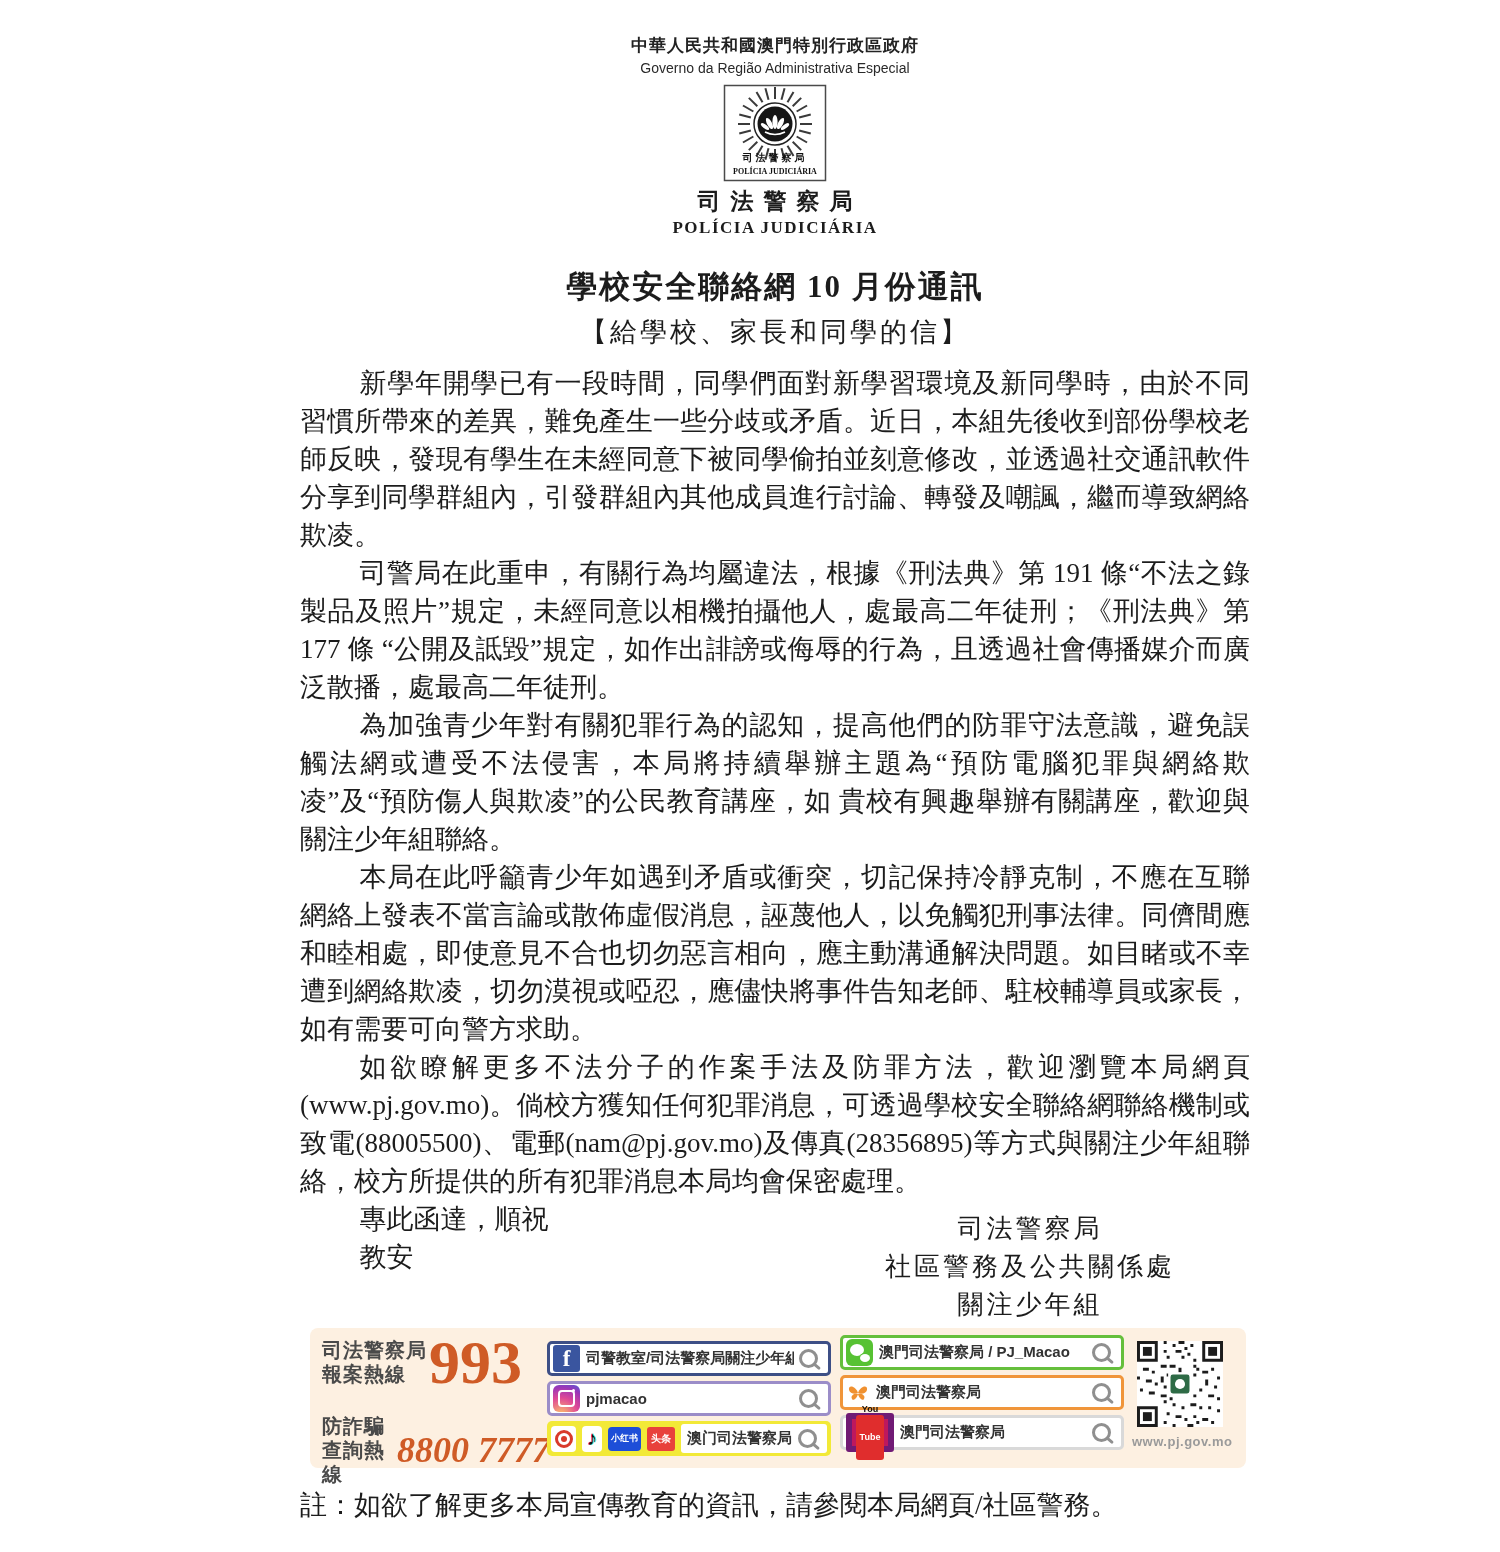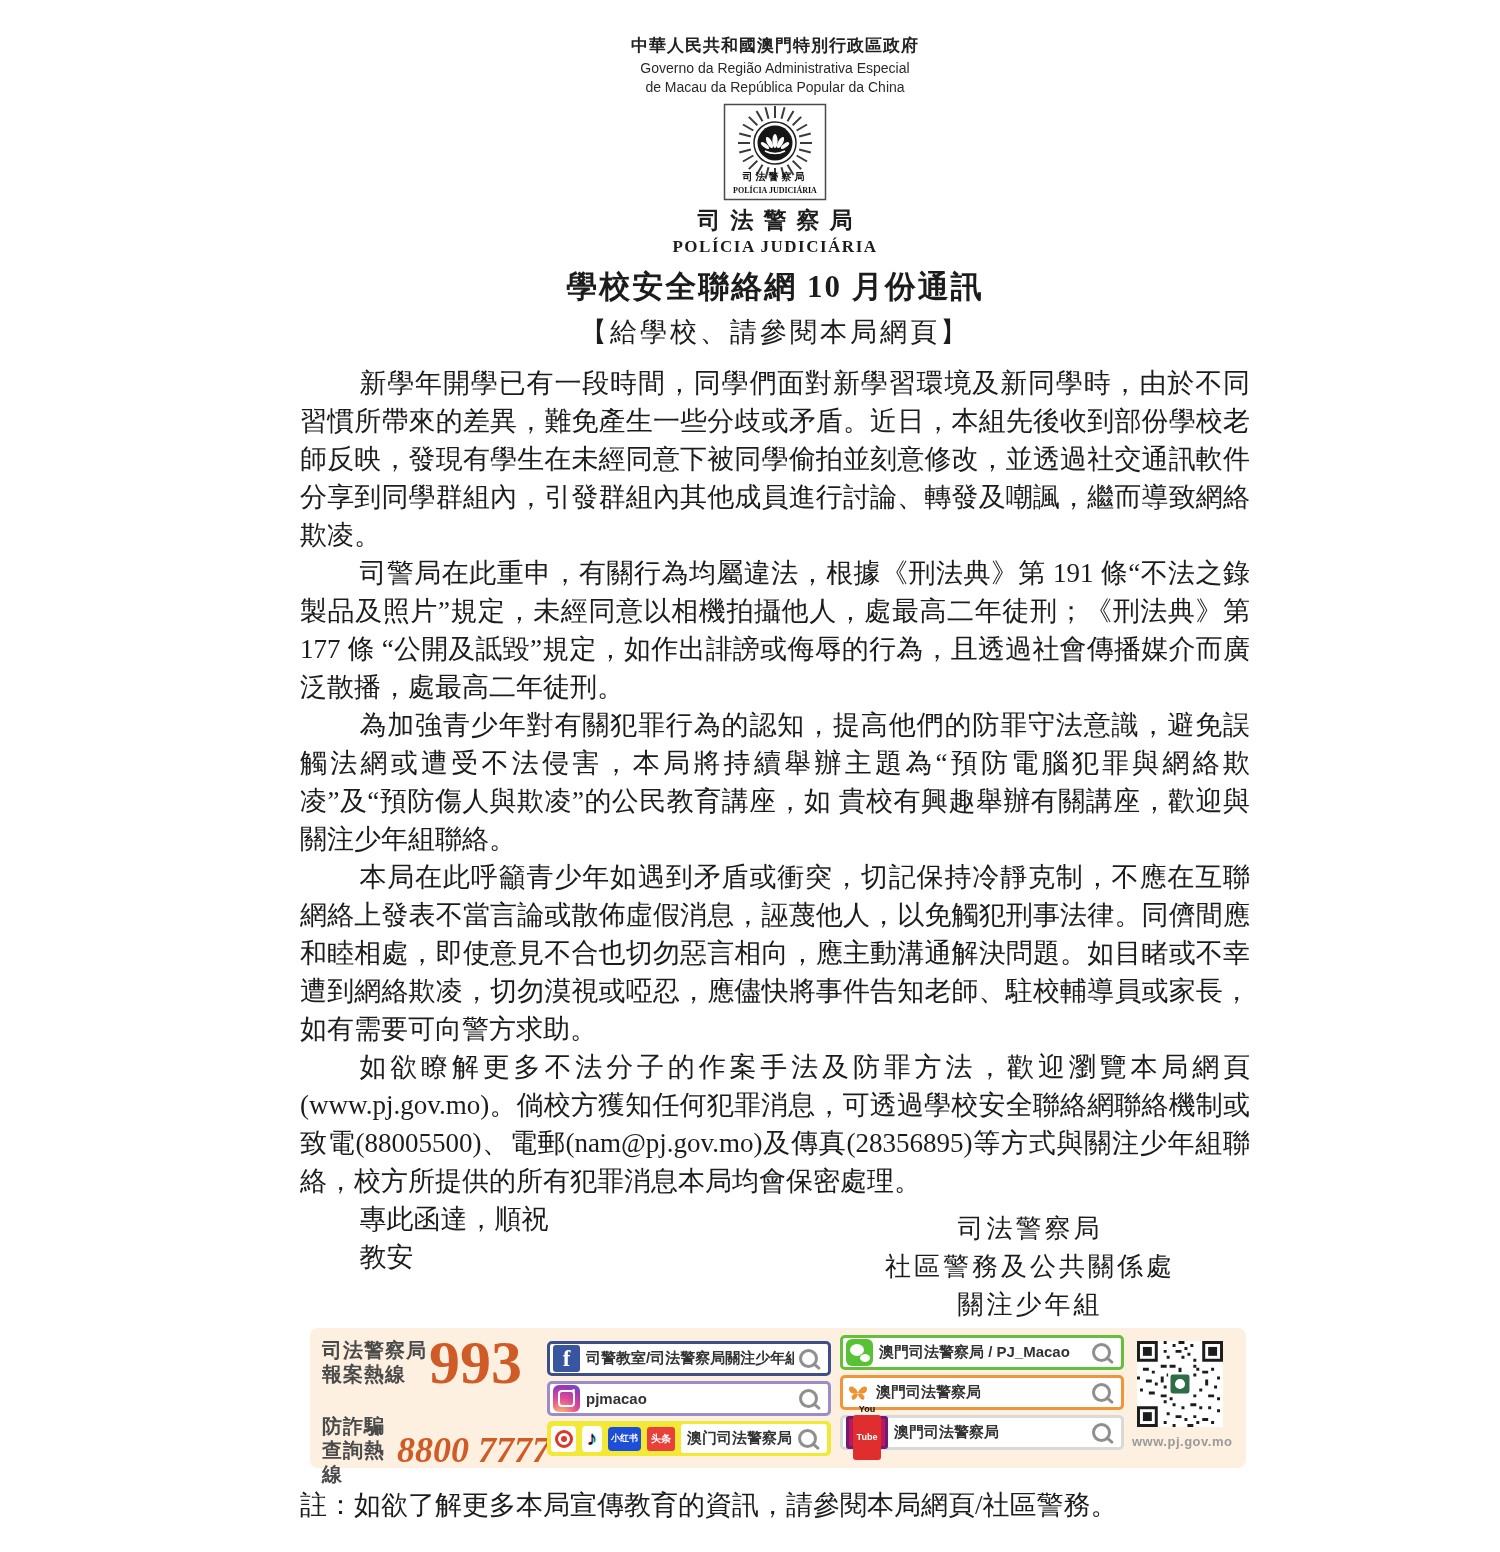--- a/index.html
+++ b/index.html
@@ -82,40 +82,39 @@
            text-shadow:1px 0 0 #25f4ee, -1px 0 0 #fe2c55; }
   .ic-xhs { height:24px; padding:0 3px; background:#1d4ed8; border-radius:4px; color:#fff;
             font-size:9px; font-weight:bold; margin-right:2px; white-space:nowrap; }
   .ic-tth { height:24px; padding:0 4px; background:#e8413c; border-radius:3px; color:#fff;
             font-size:10px; font-weight:bold; margin-right:2px; white-space:nowrap; }
   .ic-wc { width:27px; height:27px; background:#57c233; border-radius:6px; position:relative; }
   .ic-wc::before { content:""; position:absolute; left:4px; top:5px; width:14px; height:12px;
                    background:#fff; border-radius:50%; }
   .ic-wc::after { content:""; position:absolute; right:3px; bottom:4px; width:10px; height:8px;
                   background:#fff; border-radius:50%; box-shadow:0 0 0 1px #57c233; }
-  .ic-yt { width:36px; height:27px; background:#be185d; border:3px solid #701a75; border-radius:3px;
+  .ic-yt { width:36px; height:27px; background:#be185d; border:6px solid #701a75; border-radius:3px;
            flex-direction:column; line-height:1; gap:1px; }
   .yt-you { font-size:9px; font-weight:bold; color:#111; line-height:9px; }
   .yt-tube { font-size:9px; font-weight:bold; color:#fff; background:#e02d2d;
              border-radius:3px; padding:18px 4px; line-height:9px; }
 
   .qr-wrap { position:absolute; left:822px; top:13px; width:96px; text-align:center; }
   .qr-caption { font-size:13px; color:#9a9a9a; margin-top:3px; font-weight:bold; letter-spacing:0.5px; }
 
   .note { position:absolute; left:300px; top:1486px; width:960px; font-size:27px; line-height:38px; }
 </style>
 </head>
 <body>
 
 <div class="page">
 
   <header class="doc-header">
     <div class="gov-zh">中華人民共和國澳門特別行政區政府</div>
     <div class="gov-pt">Governo da Região Administrativa Especial</div>
-    <div class="gov-pt">de Macau da República Popular da China</div>
 
     <div class="emblem">
       <svg viewBox="0 0 104 98" width="104" height="98">
         <rect x="1.5" y="1.5" width="101" height="95" fill="#fff" stroke="#4a4a4a" stroke-width="1.5"></rect>
         <defs>
           <line id="ray" x1="52" y1="3" x2="52" y2="15" stroke="#3a3a3a" stroke-width="2"></line>
         </defs>
         <g>
           <use href="#ray" transform="rotate(0,52,40)"></use>
             <use href="#ray" transform="rotate(15,52,40)"></use>
@@ -154,21 +153,21 @@
         <text x="52" y="90" text-anchor="middle" font-size="8" fill="#111" font-weight="bold" font-family="Liberation Serif, serif">POLÍCIA JUDICIÁRIA</text>
       </svg>
     </div>
 
     <div class="agency-zh">司法警察局</div>
     <div class="agency-pt">POLÍCIA JUDICIÁRIA</div>
   </header>
 
   <main class="letter">
     <h1 class="letter-title">學校安全聯絡網 10 月份通訊</h1>
-    <h2 class="letter-subtitle">【給學校、請參閱本局網頁】</h2>
+    <h2 class="letter-subtitle">【給學校、家長和同學的信】</h2>
     <p class="para">新學年開學已有一段時間，同學們面對新學習環境及新同學時，由於不同習慣所帶來的差異，難免產生一些分歧或矛盾。近日，本組先後收到部份學校老師反映，發現有學生在未經同意下被同學偷拍並刻意修改，並透過社交通訊軟件分享到同學群組內，引發群組內其他成員進行討論、轉發及嘲諷，繼而導致網絡欺凌。</p>
     <p class="para">司警局在此重申，有關行為均屬違法，根據《刑法典》第 191 條“不法之錄製品及照片”規定，未經同意以相機拍攝他人，處最高二年徒刑；《刑法典》第 177 條 “公開及詆毀”規定，如作出誹謗或侮辱的行為，且透過社會傳播媒介而廣泛散播，處最高二年徒刑。</p>
     <p class="para">為加強青少年對有關犯罪行為的認知，提高他們的防罪守法意識，避免誤觸法網或遭受不法侵害，本局將持續舉辦主題為“預防電腦犯罪與網絡欺凌”及“預防傷人與欺凌”的公民教育講座，如 貴校有興趣舉辦有關講座，歡迎與關注少年組聯絡。</p>
     <p class="para">本局在此呼籲青少年如遇到矛盾或衝突，切記保持冷靜克制，不應在互聯網絡上發表不當言論或散佈虛假消息，誣蔑他人，以免觸犯刑事法律。同儕間應和睦相處，即使意見不合也切勿惡言相向，應主動溝通解決問題。如目睹或不幸遭到網絡欺凌，切勿漠視或啞忍，應儘快將事件告知老師、駐校輔導員或家長，如有需要可向警方求助。</p>
     <p class="para">如欲瞭解更多不法分子的作案手法及防罪方法，歡迎瀏覽本局網頁(www.pj.gov.mo)。倘校方獲知任何犯罪消息，可透過學校安全聯絡網聯絡機制或致電(88005500)、電郵(nam@pj.gov.mo)及傳真(28356895)等方式與關注少年組聯絡，校方所提供的所有犯罪消息本局均會保密處理。</p>
     <p class="closing">專此函達，順祝</p>
     <p class="closing">教安</p>
   </main>
 
   <div class="signature">

